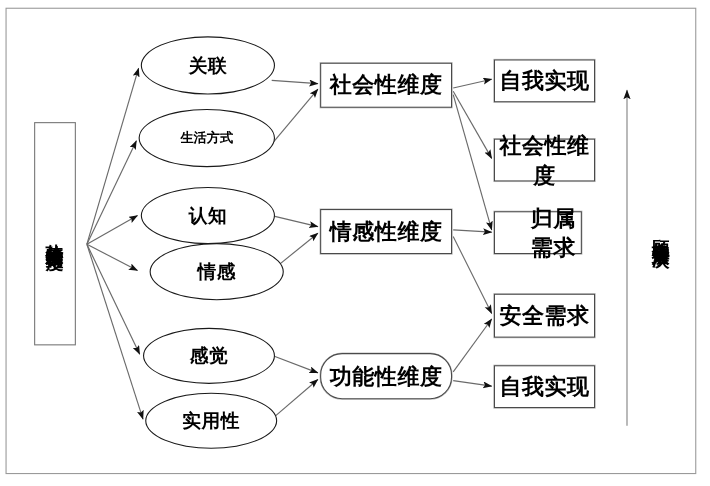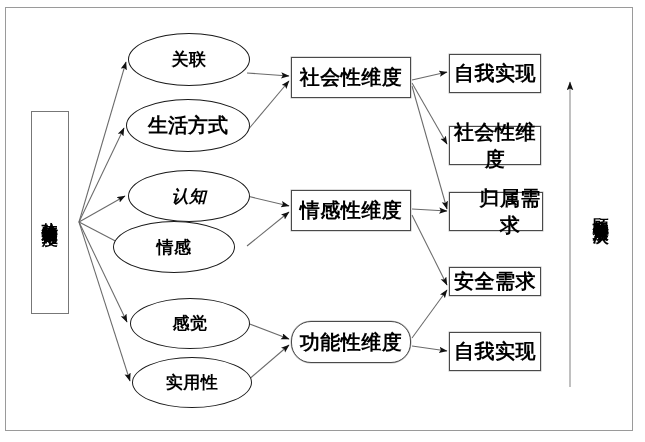--- a/index.html
+++ b/index.html
@@ -47,21 +47,21 @@
   }
   
   .ellipse {
     border: 1.6px solid #1a1a1a;
     border-radius: 50%;
     font-size: 17px;
     font-weight: 700;
     letter-spacing: 0.5px;
   }
   .ellipse.small-text {
-    font-size: 20px;
+    font-size: 12px;
     letter-spacing: 0px;
     align-items: center;
   }
   
   .rect {
     border: 1.5px solid #4a4a4a;
     box-shadow: 0 0 0 0.5px #bbbbbb;
     font-size: 16px;
     font-weight: 700;
     letter-spacing: 0.5px;
@@ -153,25 +153,25 @@
   </div>
 
   <div class="node ellipse" style="left:128px; top:33px; width:122px; height:53px;">
     <span>关联</span>
   </div>
 
   <div class="node ellipse small-text" style="left:126px; top:99px; width:124px; height:53px;">
     <span>生活方式</span>
   </div>
 
-  <div class="node ellipse" style="left:128px; top:170px; width:122px; height:52px;font-style:italic;">
+  <div class="node ellipse" style="left:128px; top:170px; width:122px; height:52px;">
     <span>认知</span>
   </div>
 
-  <div class="node ellipse" style="left:113px; top:221px; width:122px; height:52px;">
+  <div class="node ellipse" style="left:136px; top:221px; width:122px; height:52px;">
     <span>情感</span>
   </div>
 
   <div class="node ellipse" style="left:130px; top:298px; width:120px; height:51px;justify-content:center;">
     <span>感觉</span>
   </div>
 
   <div class="node ellipse" style="left:132px; top:357px; width:120px; height:51px;font-family:Liberation Serif, serif;">
     <span>实用性</span>
   </div>
@@ -189,25 +189,25 @@
   </div>
 
   <div class="node rect right" style="left:449px; top:54px; width:92px; height:39px;">
     <span>自我实现</span>
   </div>
 
   <div class="node rect right" style="left:449px; top:126px; width:92px; height:39px;">
     <span>社会性维度</span>
   </div>
 
-  <div class="node rect right" style="left:449px; top:192px; width:94px; height:39px;padding-left:28px;">
+  <div class="node rect right" style="left:449px; top:192px; width:80px; height:39px;padding-left:28px;">
     <span>归属需求</span>
   </div>
 
-  <div class="node rect right" style="left:449px; top:267px; width:92px; height:29px;">
+  <div class="node rect right" style="left:449px; top:267px; width:92px; height:40px;">
     <span>安全需求</span>
   </div>
 
   <div class="node rect right" style="left:449px; top:332px; width:92px; height:39px;">
     <span>自我实现</span>
   </div>
 
   <div class="vlabel" style="left:586px; top:116px; width:30px; height:190px;">
     <span class="vtext">顾客体验需求层次</span>
   </div>

